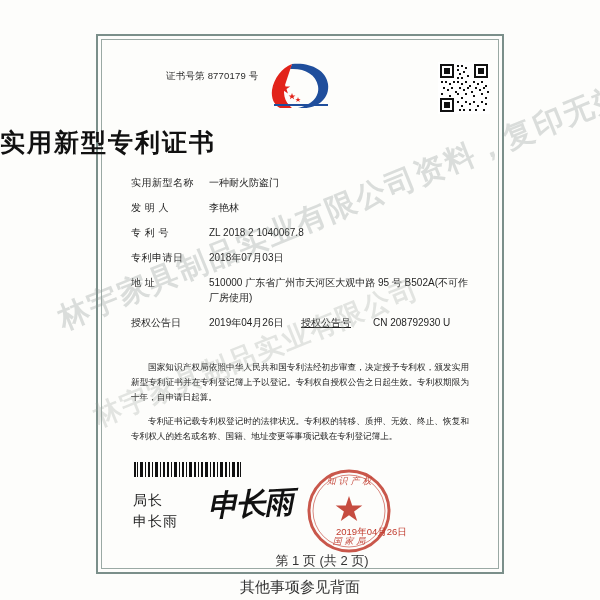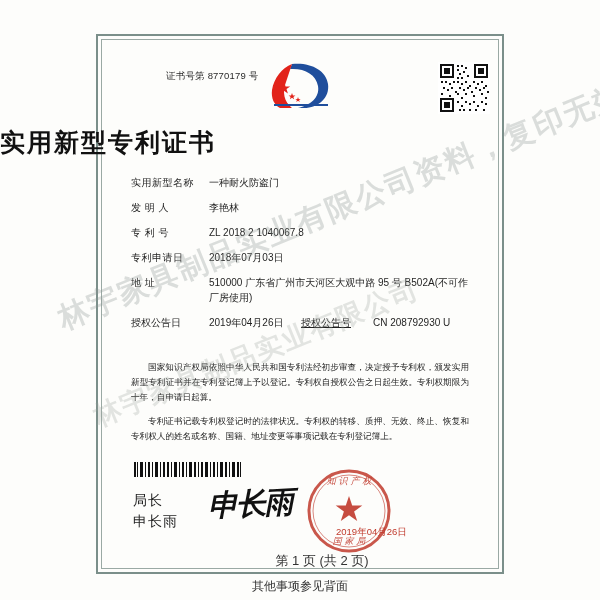--- a/index.html
+++ b/index.html
@@ -175,21 +175,21 @@
     left: 0; right: 0; top: 552px;
     text-align: center;
     font-size: 13px;
     color: #333;
     padding-left: 44px;
   }
   .footnote {
     position: absolute;
     left: 0; right: 0; top: 578px;
     text-align: center;
-    font-size: 12px;
+    font-size: 15px;
     color: #333;
   }
 
   
   .watermark {
     position: absolute;
     left: 60px;
     top: 300px;
     width: 520px;
     transform: rotate(-22deg);

